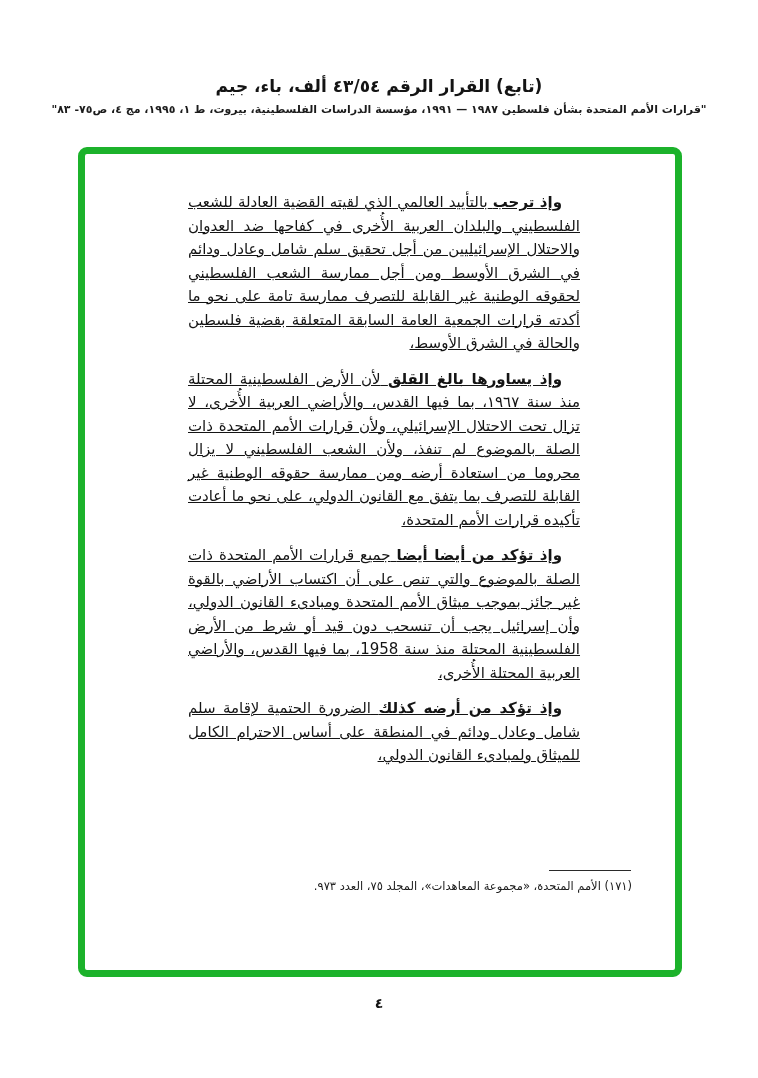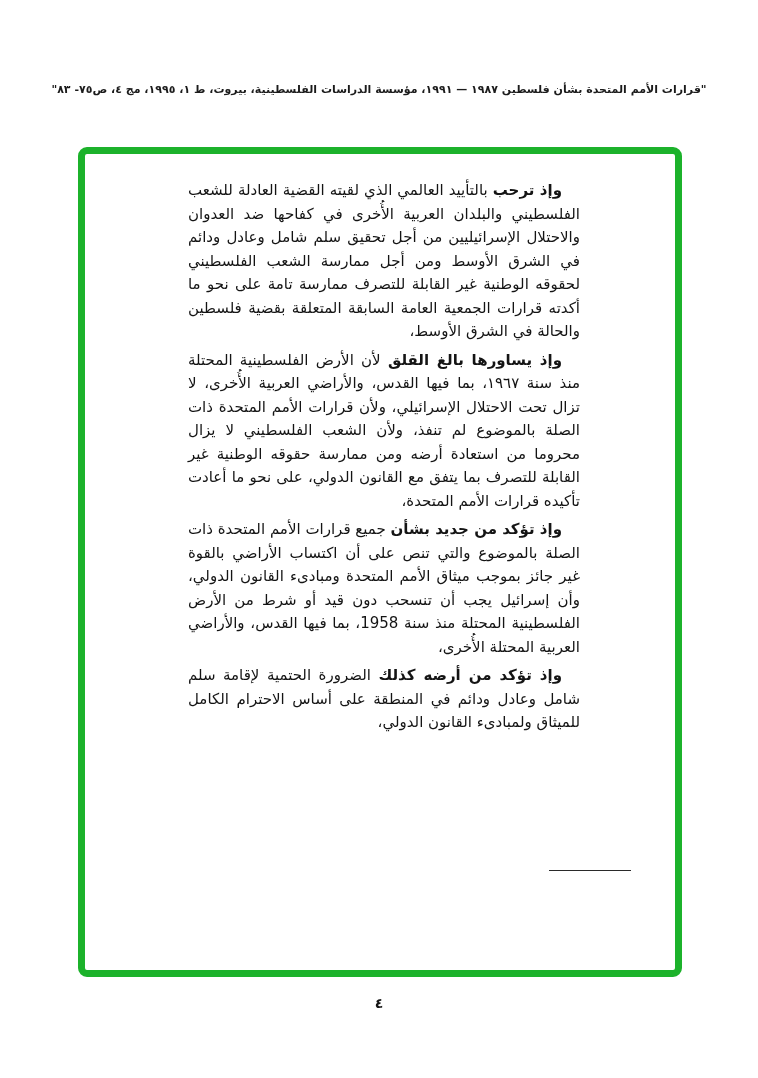--- a/index.html
+++ b/index.html
@@ -28,21 +28,21 @@
     box-sizing:border-box;
     border:7px solid var(--border_green, #1cb22b);
     border-radius:9px;
     background:transparent;
   }
   .content{
     position:absolute;left:188px;top:179px;width:392px;
     direction:rtl;text-align:justify;
     font-size:15px;line-height:23.5px;
   }
-  .content p{margin:0 0 5px 0;text-indent:18px;}
+  .content p{margin:12px 0 5px 0;text-indent:18px;text-decoration:underline;}
   .lead{font-weight:bold;}
   .fnref{font-size:10px;vertical-align:super;line-height:0;}
   .footnote-rule{
     position:absolute;left:549px;top:870px;width:82px;height:0;
     border-top:1.5px solid #2a2a2a;
   }
   .footnote{
     position:absolute;left:248px;top:878px;width:384px;
     direction:rtl;text-align:right;
     font-size:11.5px;line-height:17px;color:#1b1b1b;
@@ -51,34 +51,36 @@
     position:absolute;top:995px;left:0;width:100%;
     text-align:center;font-size:14px;font-weight:bold;
   }
 </style>
 </head>
 <body>
 
 <div class="page">
 
   <div class="header">
+    <div class="header-title">(تابع) القرار الرقم ٤٣/٥٤ ألف، باء، جيم</div>
     <div class="header-source">"قرارات الأمم المتحدة بشأن فلسطين ١٩٨٧ — ١٩٩١، مؤسسة الدراسات الفلسطينية، بيروت، ط ١، ١٩٩٥، مج ٤، ص٧٥- ٨٣"</div>
   </div>
 
   <div class="green-frame"></div>
 
   <div class="content">
     <p><span class="lead">وإذ ترحب</span> <span>بالتأييد العالمي الذي لقيته القضية العادلة للشعب الفلسطيني والبلدان العربية الأُخرى في كفاحها ضد العدوان والاحتلال الإسرائيليين من أجل تحقيق سلم شامل وعادل ودائم في الشرق الأوسط ومن أجل ممارسة الشعب الفلسطيني لحقوقه الوطنية غير القابلة للتصرف ممارسة تامة على نحو ما أكدته قرارات الجمعية العامة السابقة المتعلقة بقضية فلسطين والحالة في الشرق الأوسط،</span></p>
 
     <p><span class="lead">وإذ يساورها بالغ القلق</span> <span>لأن الأرض الفلسطينية المحتلة منذ سنة ١٩٦٧، بما فيها القدس، والأراضي العربية الأُخرى، لا تزال تحت الاحتلال الإسرائيلي، ولأن قرارات الأمم المتحدة ذات الصلة بالموضوع لم تنفذ، ولأن الشعب الفلسطيني لا يزال محروما من استعادة أرضه ومن ممارسة حقوقه الوطنية غير القابلة للتصرف بما يتفق مع القانون الدولي، على نحو ما أعادت تأكيده قرارات الأمم المتحدة،</span></p>
 
 
-    <p><span class="lead">وإذ تؤكد من جديد بشأن</span> <span>جميع قرارات الأمم المتحدة ذات الصلة بالموضوع والتي تنص على أن اكتساب الأراضي بالقوة غير جائز بموجب ميثاق الأمم المتحدة ومبادىء القانون الدولي، وأن إسرائيل يجب أن تنسحب دون قيد أو شرط من الأرض الفلسطينية المحتلة منذ سنة 1958، بما فيها القدس، والأراضي العربية المحتلة الأُخرى،</span></p>
+    <p><span class="lead">وإذ تؤكد من أيضا أيضا</span> <span>جميع قرارات الأمم المتحدة ذات الصلة بالموضوع والتي تنص على أن اكتساب الأراضي بالقوة غير جائز بموجب ميثاق الأمم المتحدة ومبادىء القانون الدولي، وأن إسرائيل يجب أن تنسحب دون قيد أو شرط من الأرض الفلسطينية المحتلة منذ سنة 1958، بما فيها القدس، والأراضي العربية المحتلة الأُخرى،</span></p>
 
     <p><span class="lead">وإذ تؤكد من أرضه كذلك</span> <span>الضرورة الحتمية لإقامة سلم شامل وعادل ودائم في المنطقة على أساس الاحترام الكامل للميثاق ولمبادىء القانون الدولي،</span></p>
   </div>
 
   <div class="footnote-rule"></div>
 
+  <div class="footnote">(١٧١) الأمم المتحدة، «مجموعة المعاهدات»، المجلد ٧٥، العدد ٩٧٣.</div>
 
   <div class="page-number">٤</div>
 
 </div>
 
 </body></html>

